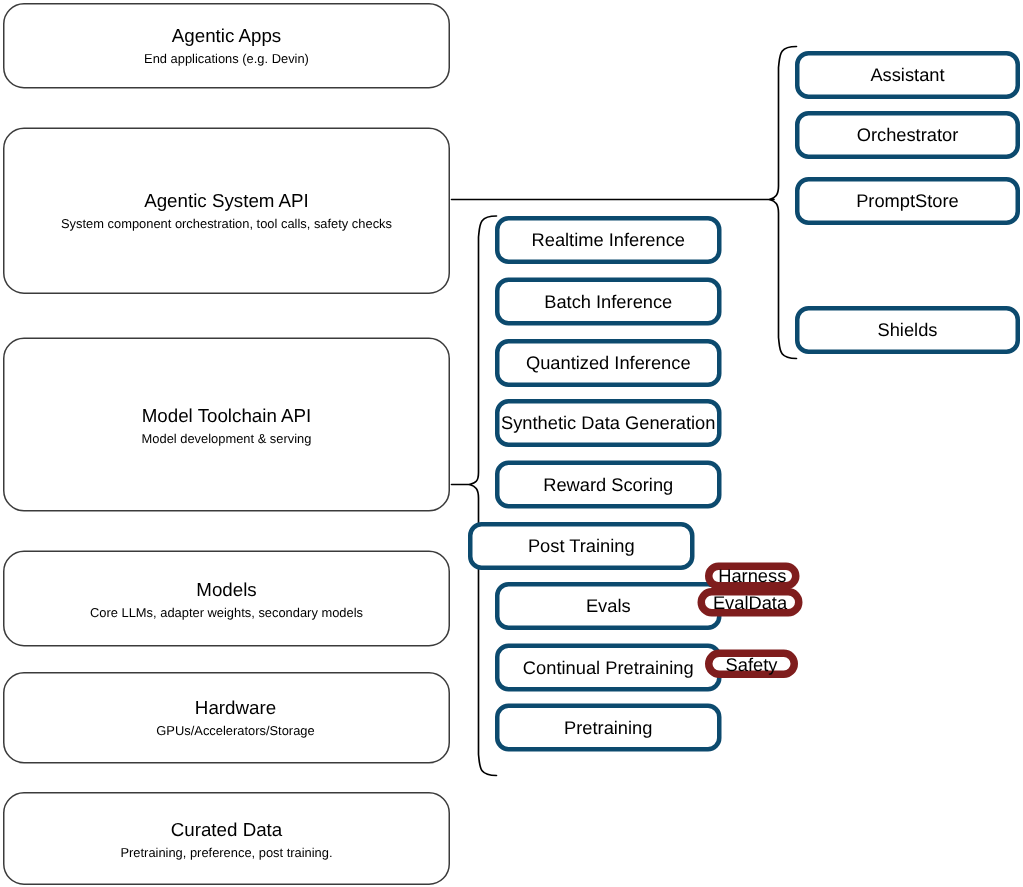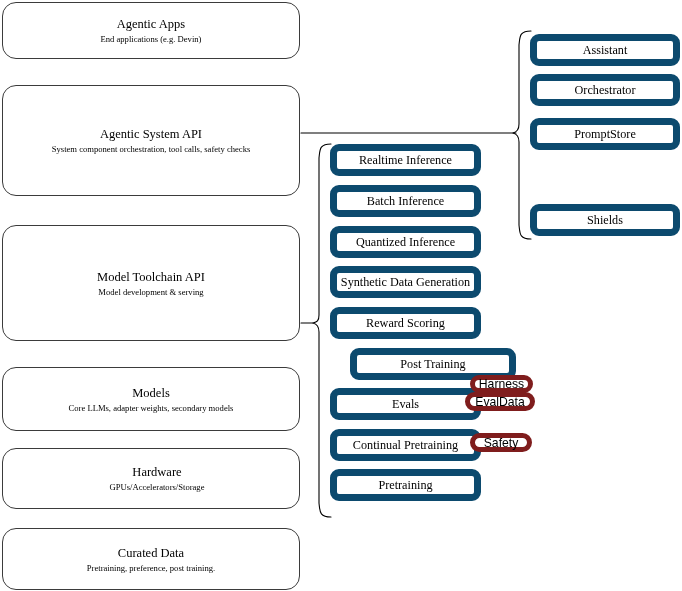--- a/index.html
+++ b/index.html
@@ -24,21 +24,20 @@
   .box {
     position: absolute;
     box-sizing: border-box;
     border: 1px solid #3b3b3b;
     border-radius: 12px;
     background: #ffffff;
     display: flex;
     flex-direction: column;
     align-items: center;
     justify-content: center;
-    font-family: Liberation Serif, serif;
   }
 
   
   .stack-box {
     border-radius: 14px;
   }
   .stack-title {
     font-size: 12.5px;
     line-height: 16px;
     color: #000;
@@ -51,21 +50,21 @@
     color: #000;
     text-align: center;
     white-space: nowrap;
     margin-top: 1px;
   }
 
   
   .item-box {
     height: 32px;
     border-radius: 9px;
-    border: 7px solid #0c4a6e;
+    border: 3px solid #0c4a6e;
   }
   .item-label {
     font-size: 12.2px;
     line-height: 15px;
     text-align: center;
     white-space: nowrap;
   }
 
   
   .pill {
@@ -174,21 +173,21 @@
   </div>
 
   <div class="box item-box" style="left:330px; top:266px; width:151px;">
     <div class="item-label">Synthetic Data Generation</div>
   </div>
 
   <div class="box item-box" style="left:330px; top:307px; width:151px;">
     <div class="item-label">Reward Scoring</div>
   </div>
 
-  <div class="box item-box" style="left:350px; top:348px; width:166px;">
+  <div class="box item-box" style="left:312px; top:348px; width:151px;">
     <div class="item-label">Post Training</div>
   </div>
 
   <div class="box item-box" style="left:330px; top:388px; width:151px;">
     <div class="item-label">Evals</div>
   </div>
 
   <div class="box item-box" style="left:330px; top:469px; width:151px;">
     <div class="item-label">Pretraining</div>
   </div>

